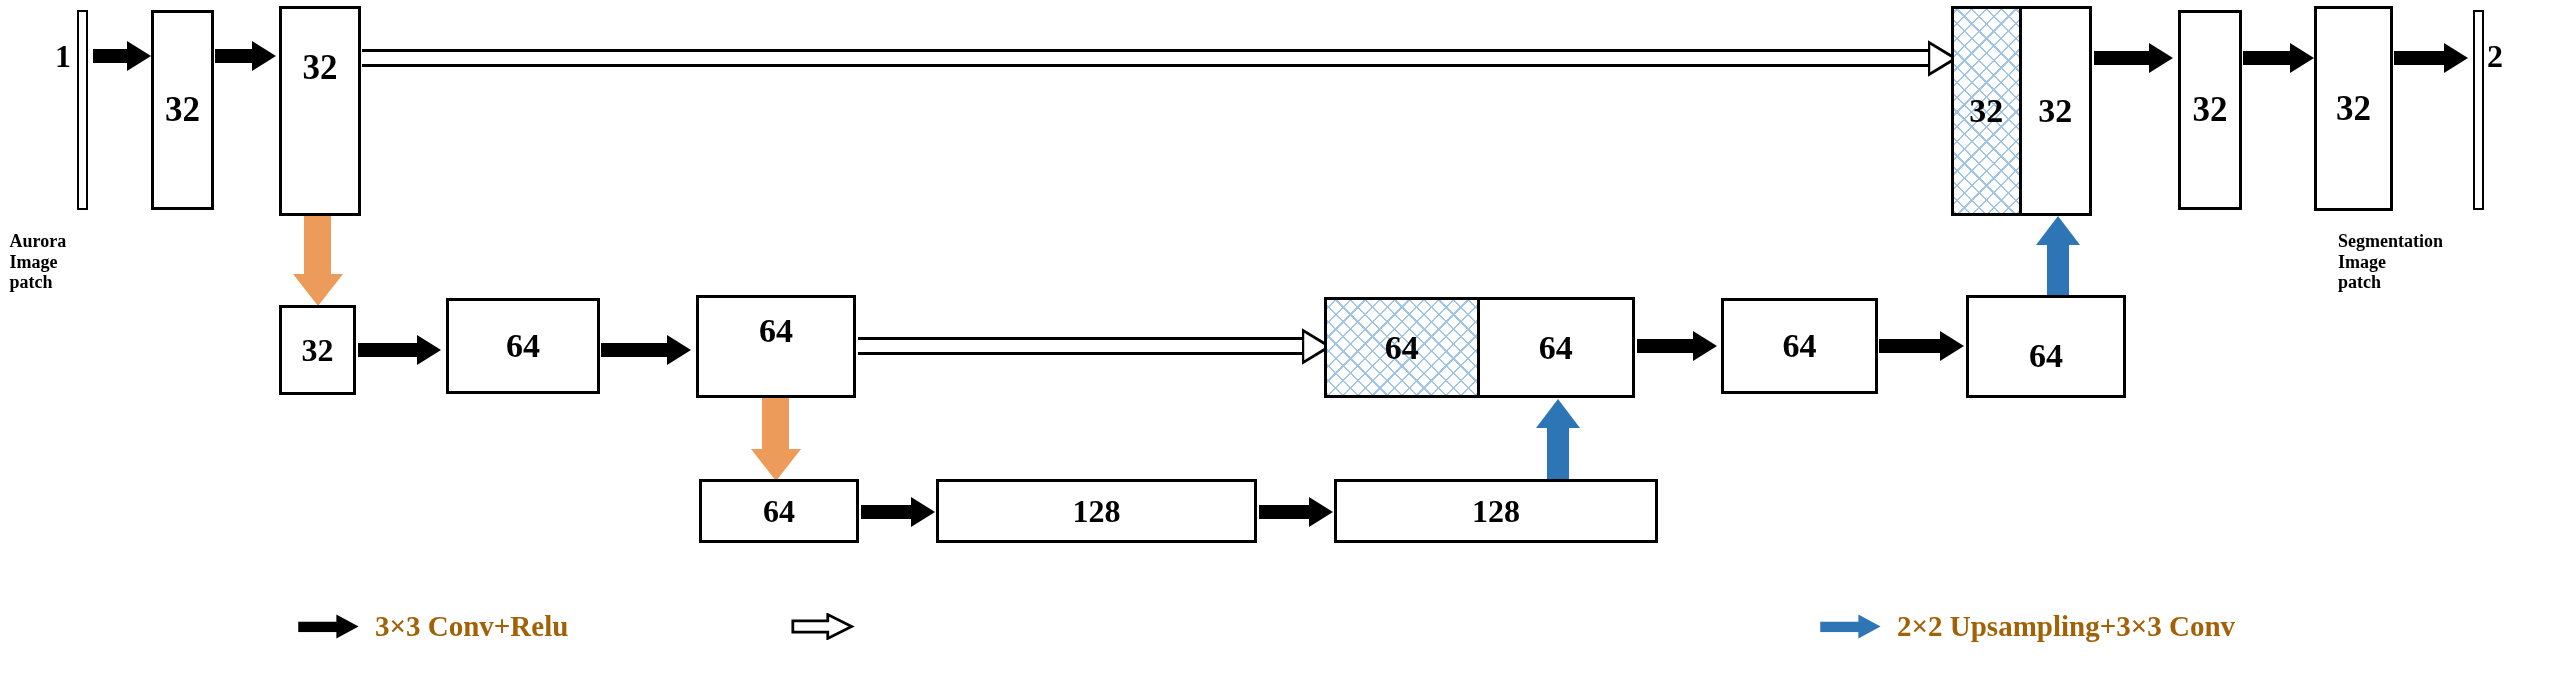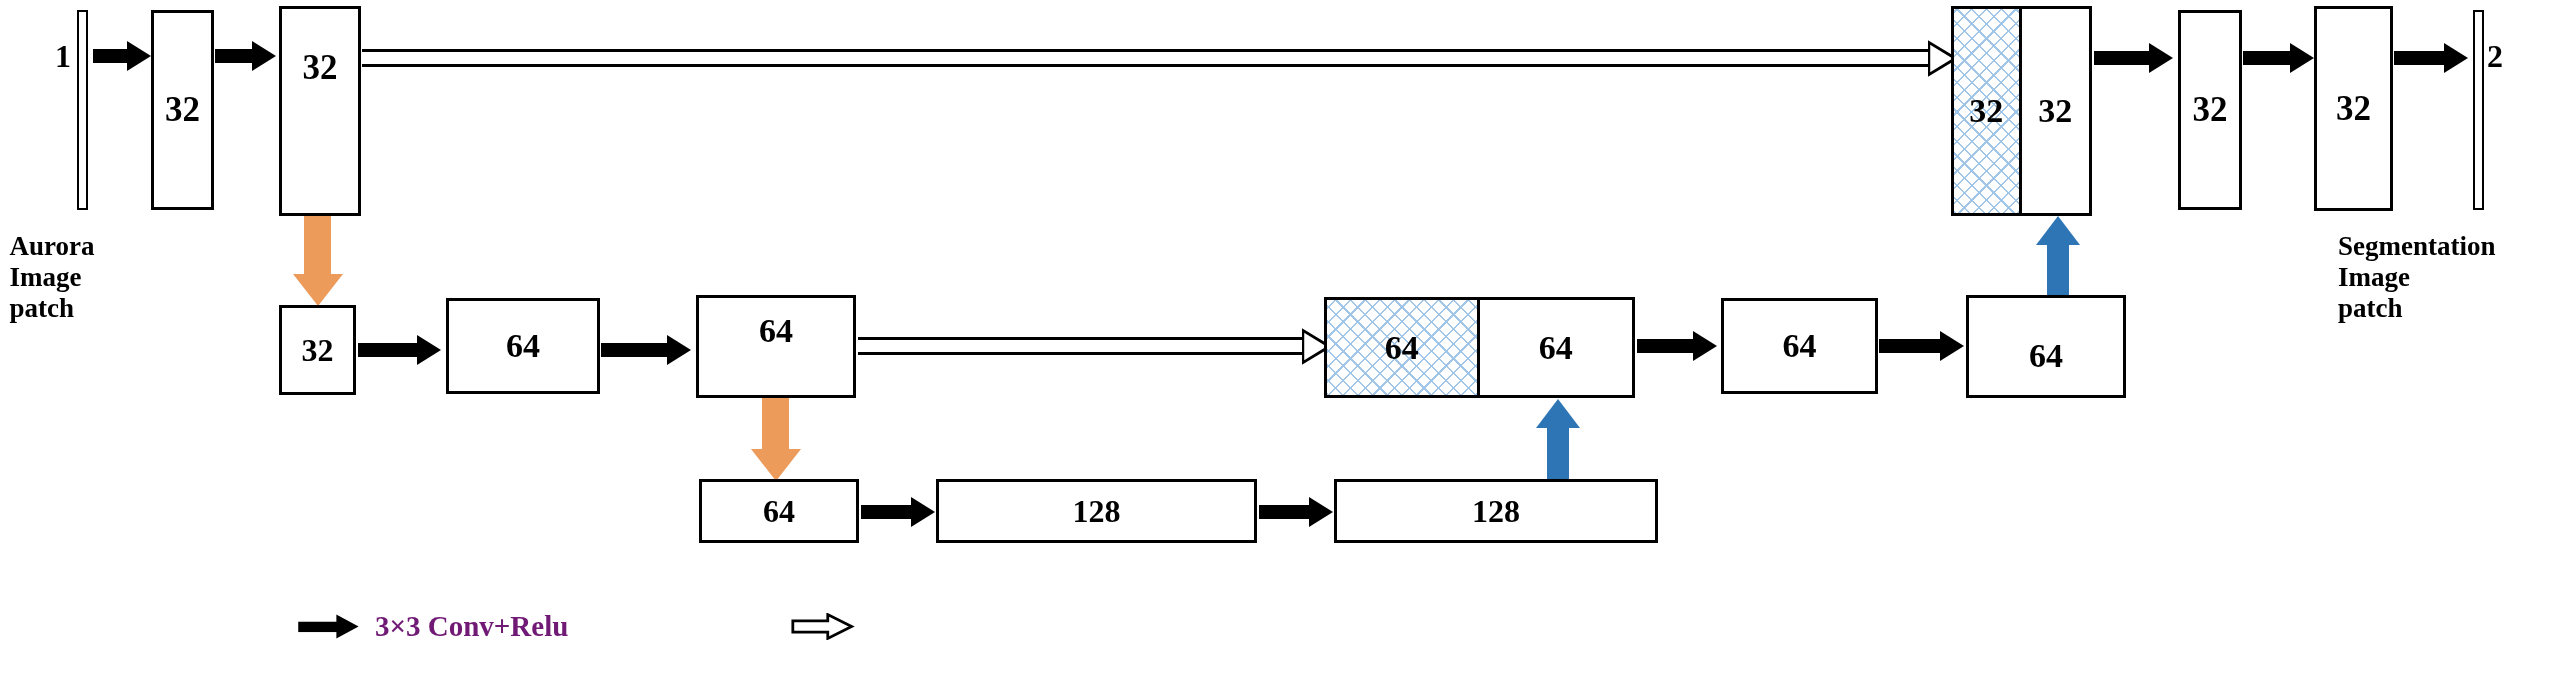--- a/index.html
+++ b/index.html
@@ -84,21 +84,21 @@
     z-index: 2;
     white-space: nowrap;
   }
 
   
   .caption {
     position: absolute;
     font-weight: bold;
     color: #000000;
     line-height: 1.15;
-    font-size: 27px;
+    font-size: 18px;
   }
 
   
   .arrow-h {
     position: absolute;
     height: 0;
   }
   .arrow-h .shaft {
     position: absolute;
     left: 0;
@@ -185,21 +185,21 @@
   
   .legend-item {
     position: absolute;
     display: flex;
     align-items: center;
     height: 37px;
   }
   .legend-item .lg-label {
     font-weight: bold;
     font-size: 29px;
-    color: #701a75;
+    color: #a16207;
     white-space: nowrap;
     margin-left: 13px;
   }
   .lg-glyph { position: relative; width: 64px; height: 27px; flex: 0 0 64px; }
   .lg-glyph svg { display: block; }
 </style>
 </head>
 <body>
 
 <div id="canvas">
@@ -395,15 +395,24 @@
 
   <div class="legend-item" style="left:791px; top:608px;">
     <span class="lg-glyph">
       <svg width="64" height="27" viewBox="0 0 80 34">
         <path d="M2,10 L46,10 L46,2 L76,17 L46,32 L46,24 L2,24 Z" fill="#ffffff" stroke="#000000" stroke-width="3.5" stroke-linejoin="miter"></path>
       </svg>
     </span>
   </div>
 
 
+  <div class="legend-item" style="left:1820px; top:608px;">
+    <span class="lg-glyph">
+      <svg width="64" height="27" viewBox="0 0 80 34">
+        <rect x="0" y="11" width="52" height="13" fill="#2E75B6"></rect>
+        <polygon points="48,2 48,32 76,17" fill="#2E75B6"></polygon>
+      </svg>
+    </span>
+    <span class="lg-label">2×2 Upsampling+3×3 Conv</span>
+  </div>
 
 </div>
 
 
 </body></html>

